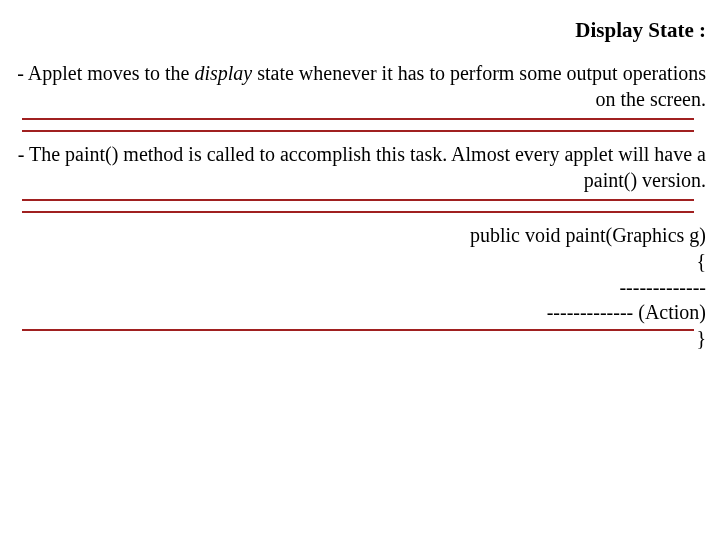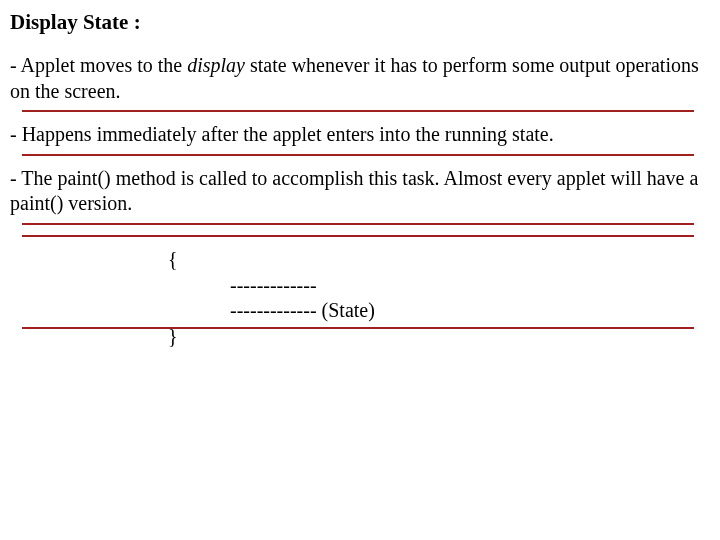--- a/index.html
+++ b/index.html
@@ -5,22 +5,23 @@
   html, body {
     margin: 0;
     padding: 0;
     width: 720px;
     height: 540px;
     background: #ffffff;
     font-family: "Times New Roman", Times, serif;
     color: #000000;
   }
   .slide {
-    padding: 10px 14px 10px 10px;
+    padding: 18px 14px 10px 10px;
     box-sizing: border-box;
+    text-align: right;
   }
   .heading {
     font-size: 21px;
     font-weight: bold;
     margin: 0 0 18px 0;
   }
   .para {
     font-size: 20px;
     line-height: 1.28;
     margin: 1px 0 6px 0;
@@ -46,32 +47,32 @@
 
 <div class="slide">
 
   <p class="heading">Display State :</p>
 
   <p class="para">
     <span class="sp">- Applet moves to the </span><span class="ital">display</span><span class="sp"> state whenever it has to perform some output operations on the screen.</span>
   </p>
   <hr class="rule">
 
-  <p class="para">- Happens immediately after the applet enters into the running state.</p>
   <hr class="rule">
 
   <p class="para">
     <span class="sp">- The </span><span class="bold">paint()</span><span class="sp"> method is called to accomplish this task. Almost every applet will have a </span><span class="bold">paint()</span><span class="sp"> version.</span>
   </p>
   <hr class="rule">
 
   <hr class="rule">
 
 
   <div class="code-block">
+    <div class="code-line">public void paint(Graphics g)</div>
     <div class="code-line">{</div>
     <div class="code-line indent1">-------------</div>
-    <div class="code-line indent1">------------- (State)</div>
+    <div class="code-line indent1">------------- (Action)</div>
     <div class="code-line">}</div>
   </div>
   <hr class="rule" style="margin-top:-22px;">
 
 </div>
 
 </body></html>

